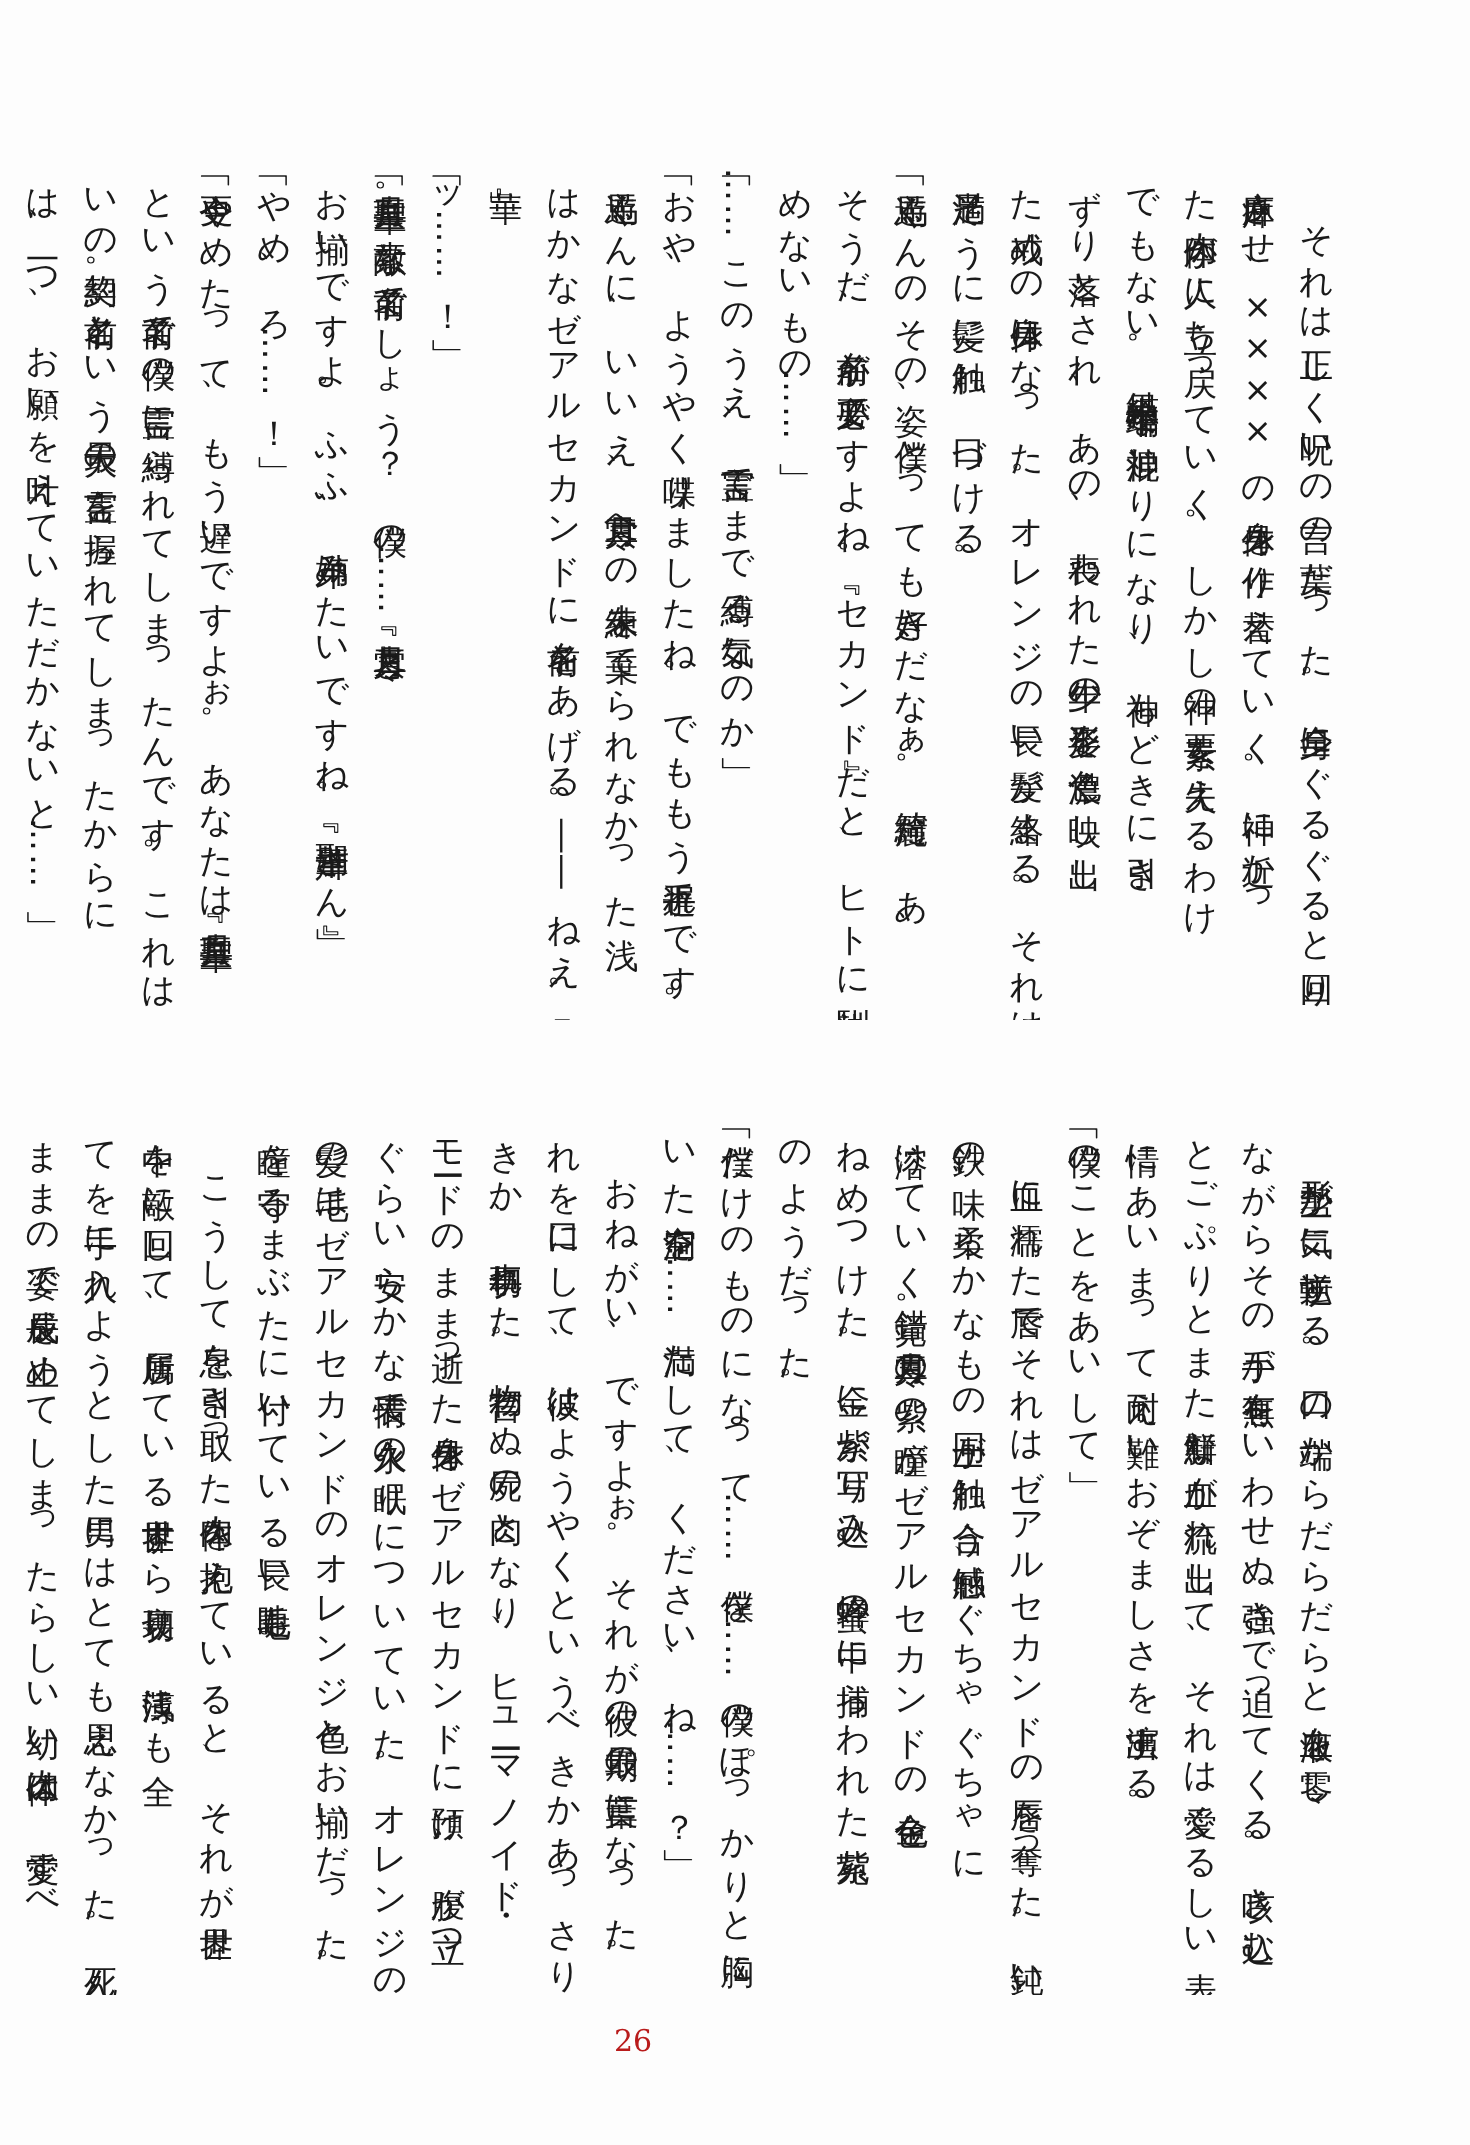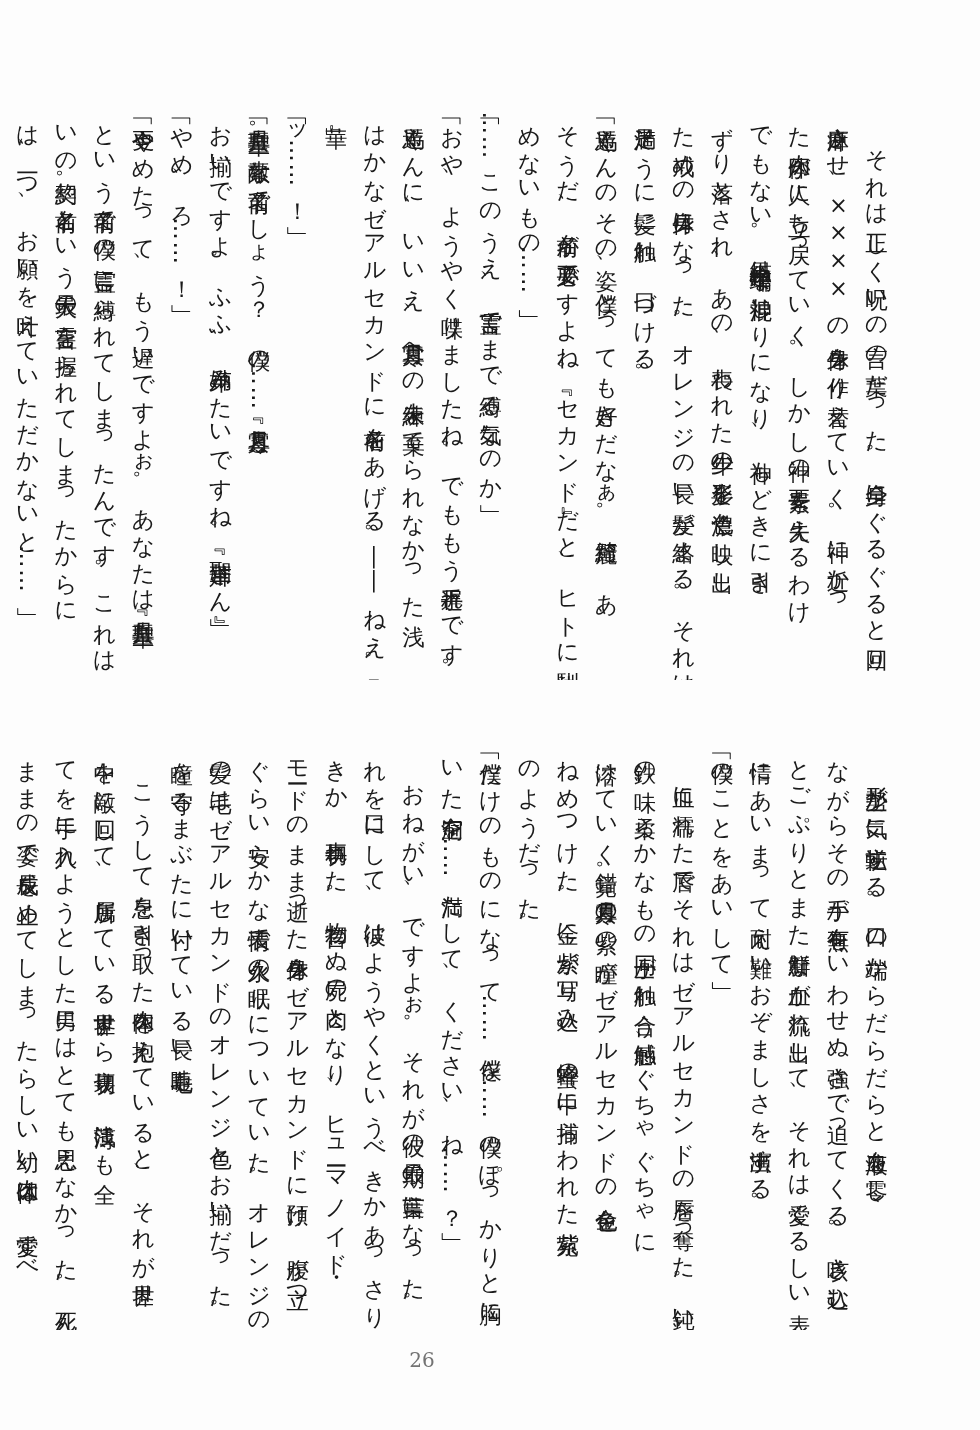--- a/index.html
+++ b/index.html
@@ -48,21 +48,21 @@
       overflow: hidden;
     }
     .page-number {
       position: absolute;
       top: 1348px;
       left: 0;
       width: 844px;
       text-align: center;
       font-family: "DejaVu Serif", "Liberation Serif", serif;
       font-size: 20px;
-      color: #737373;
+      color: #b91c1c;
     }
   </style>
 </head>
 <body>
 
 <div class="page">
 
   <div class="block top">
     <span class="line">　それは正しく呪いの言の葉だった。全身にぐるぐると回り、</span>
     <span class="line">麻痺させ、××××の身体を作り替えていく。神に近かっ</span>

